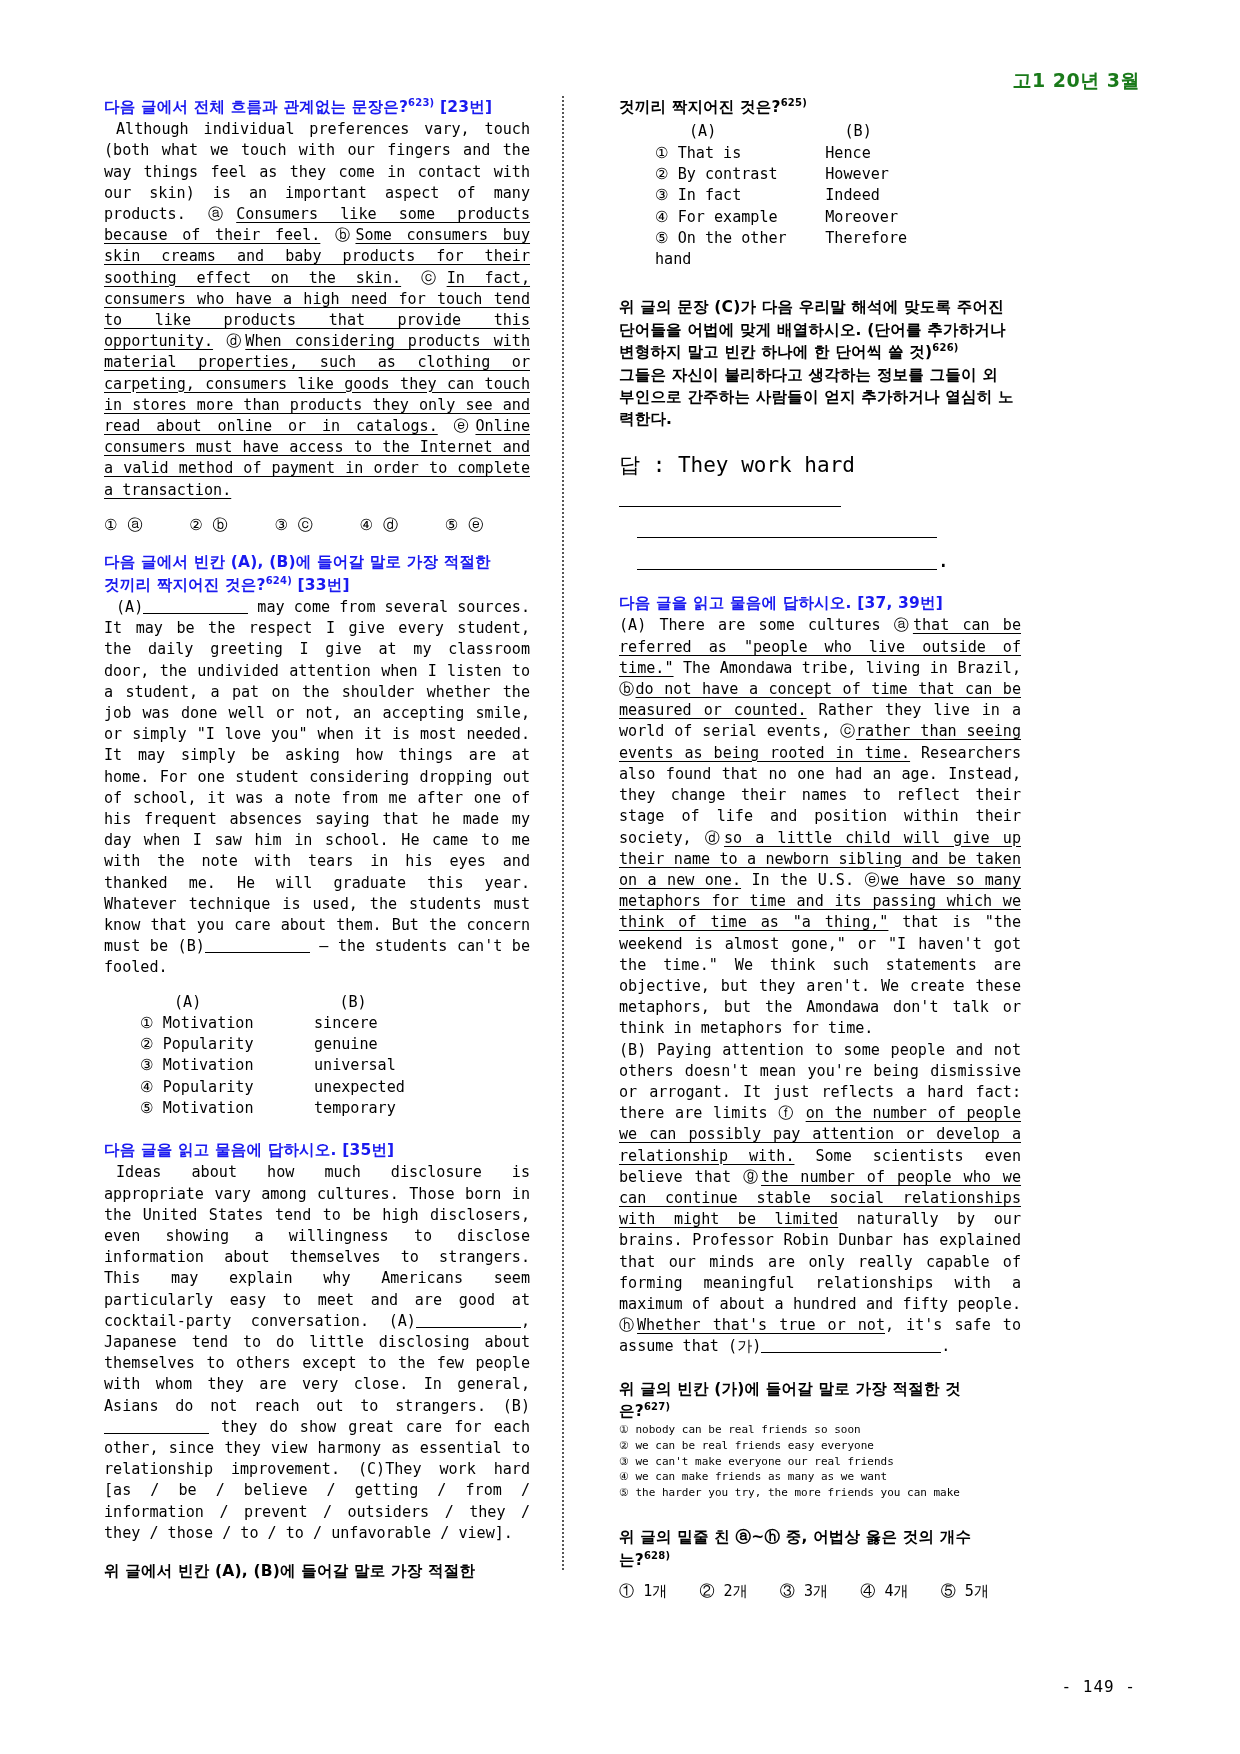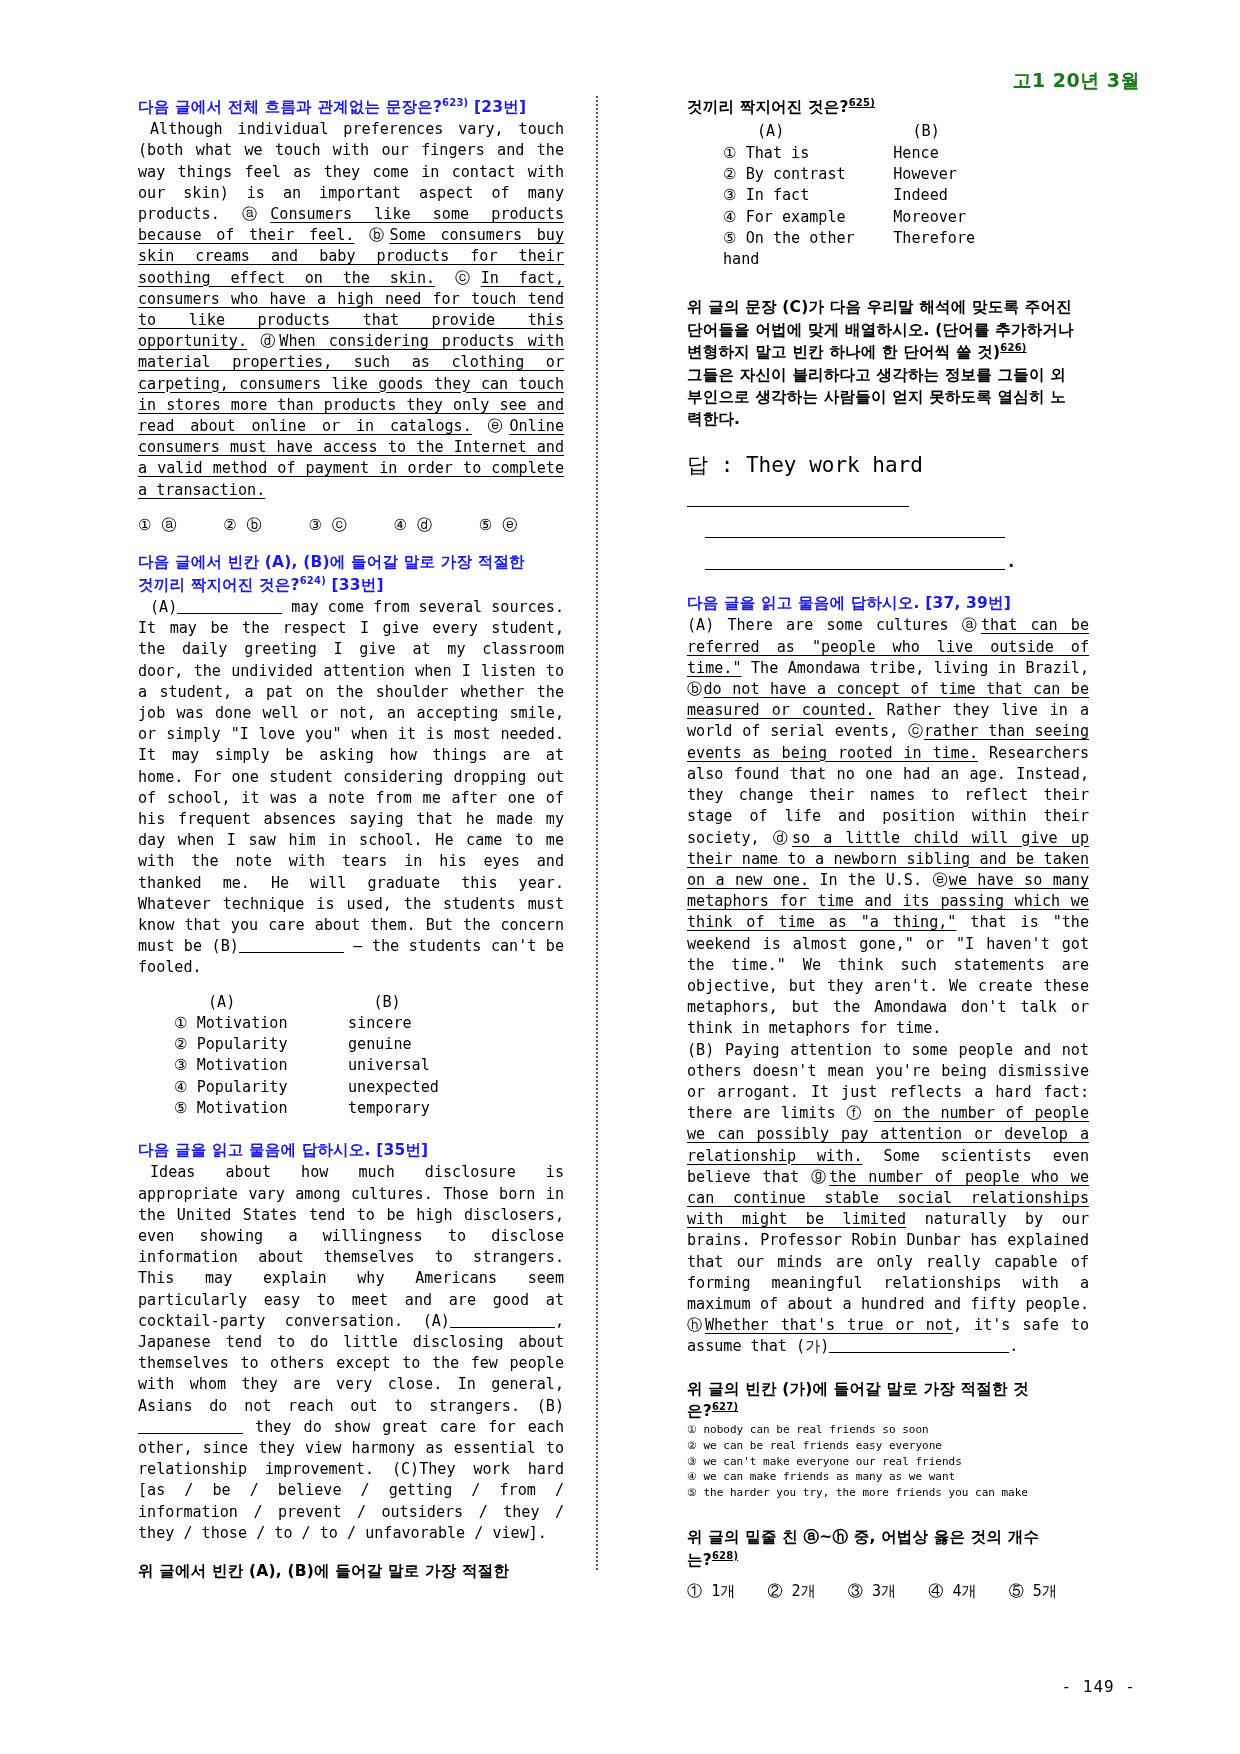--- a/index.html
+++ b/index.html
@@ -39,21 +39,20 @@
     top: 96px;
     left: 104px;
     width: 1032px;
     height: 1510px;
     display: flex;
     gap: 0;
   }
   .col {
     width: 440px;
     box-sizing: border-box;
-    margin-left: 34px;
   }
   .col-left { padding-right: 14px; }
   .col-right { padding-left: 38px; }
   .col-gutter {
     width: 1px;
     border-left: 2px dotted #555;
     margin: 0 16px 0 18px;
     height: 1474px;
   }
 
@@ -78,21 +77,20 @@
     font-size: 15.5px;
     line-height: 1.44;
     letter-spacing: 0.2px;
     color: #000;
     text-align: justify;
     text-justify: inter-word;
   }
   .kr-head .sup {
     font-size: 10px;
     vertical-align: super;
-    text-decoration: underline;
   }
   .para {
     font-size: 15.1px;
     line-height: 1.405;
     text-align: justify;
     text-justify: inter-word;
     letter-spacing: 0px;
     margin: 0;
     word-spacing: 0px;
   }
@@ -267,21 +265,21 @@
         </div>
       </div>
 
       <div class="sp-26"></div>
 
       <div>
         <div class="kr-head">위 글의 문장 (C)가 다음 우리말 해석에 맞도록 주어진</div>
         <div class="kr-head">단어들을 어법에 맞게 배열하시오. (단어를 추가하거나</div>
         <div class="kr-head"><span>변형하지 말고 빈칸 하나에 한 단어씩 쓸 것)</span><span class="sup">626)</span></div>
         <div class="kr-head">그들은 자신이 불리하다고 생각하는 정보를 그들이 외</div>
-        <div class="kr-head">부인으로 생각하는 사람들이 얻지 못하도록 열심히 노</div>
+        <div class="kr-head">부인으로 간주하는 사람들이 얻지 추가하거나 열심히 노</div>
         <div class="kr-head">력한다.</div>
         <div class="sp-20"></div>
         <div class="ans-line"><span>답 : They work hard</span> <span class="rule rule-a"></span></div>
         <div class="ans-line"><span class="rule rule-b"></span></div>
         <div class="ans-line"><span class="rule rule-c"></span>.</div>
       </div>
 
       <div class="sp-16"></div>
 
       <div>

